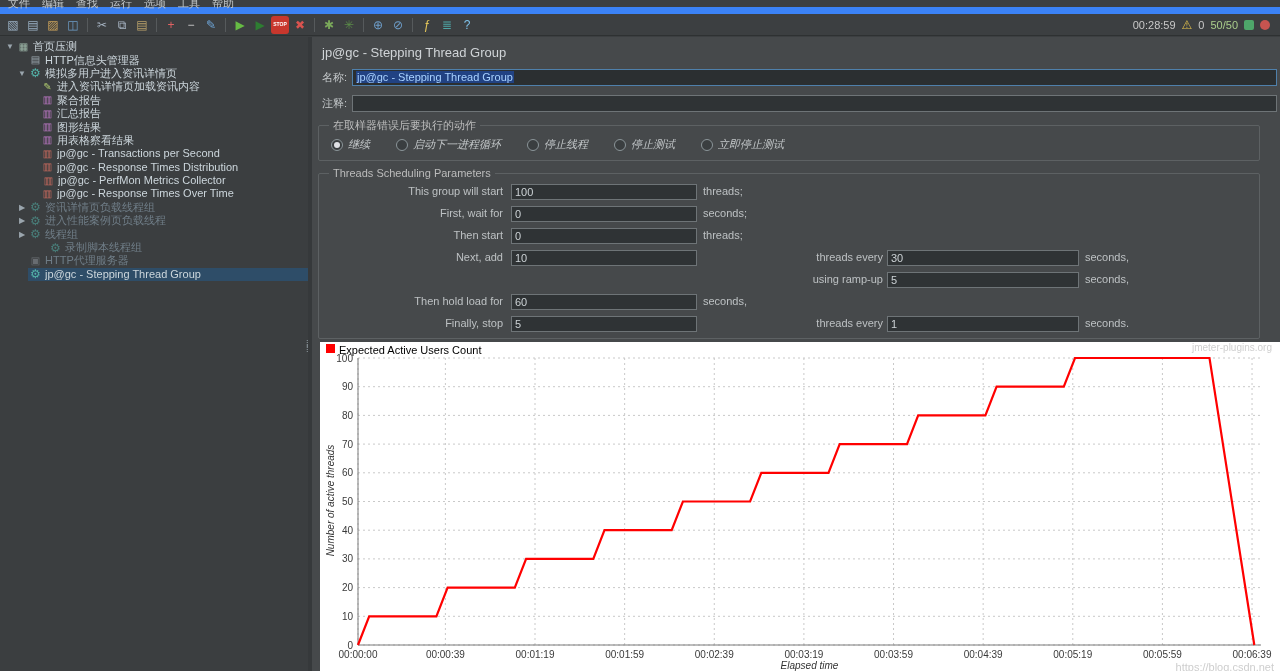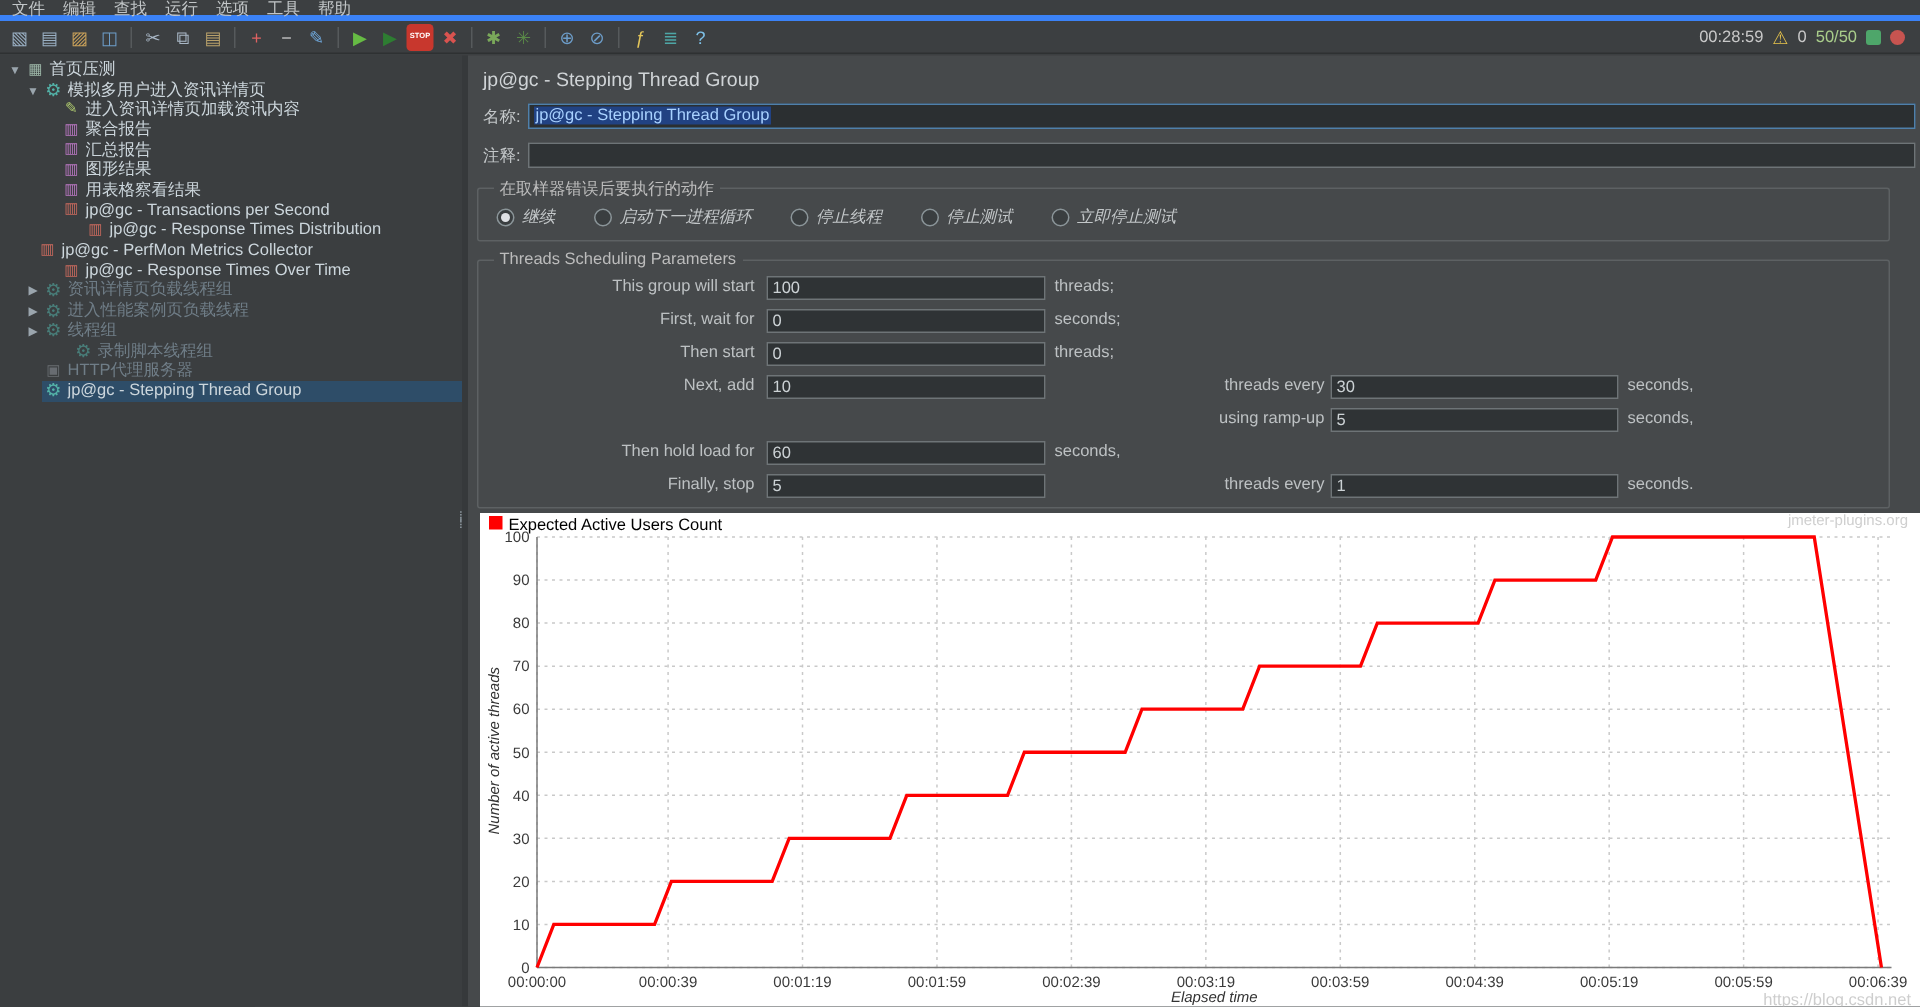--- a/index.html
+++ b/index.html
@@ -6,21 +6,21 @@
   html,body { margin:0; padding:0; }
   body {
     width:1280px; height:671px; overflow:hidden;
     background:#3c3f41; font-family:"Liberation Sans", sans-serif;
     -webkit-font-smoothing:antialiased;
   }
   .app { position:relative; width:1280px; height:671px; }
 
   
   .menubar {
-    height:14px; background:#3c3f41; border-bottom:4px solid #3b82f6;
+    height:14px; background:#3c3f41; border-bottom:7px solid #3b82f6;
     display:flex; align-items:center; padding-left:2px;
   }
   .menu-item { font-size:11px; color:#c2c6c8; padding:0 6px; cursor:default; }
 
   
   .toolbar {
     height:22px; background:#3c3f41; border-bottom:1px solid #2e3132;
     display:flex; align-items:center; padding:0 6px 0 3px;
   }
   .tb-icons { display:flex; align-items:center; }
@@ -181,20 +181,27 @@
 
     <div class="tree" id="tree">
         <div class="tree-row" style="padding-left: 4px;">
           <span class="arrow">▼</span>
           <span class="row-body">
             <span class="ticon test-plan"></span>
             <span class="tlabel">首页压测</span>
           </span>
         </div>
         <div class="tree-row" style="padding-left: 16px;">
+          <span class="arrow"></span>
+          <span class="row-body">
+            <span class="ticon header-manager"></span>
+            <span class="tlabel">HTTP信息头管理器</span>
+          </span>
+        </div>
+        <div class="tree-row" style="padding-left: 16px;">
           <span class="arrow">▼</span>
           <span class="row-body">
             <span class="ticon thread-group"></span>
             <span class="tlabel">模拟多用户进入资讯详情页</span>
           </span>
         </div>
         <div class="tree-row" style="padding-left: 28px;">
           <span class="arrow"></span>
           <span class="row-body">
             <span class="ticon sampler"></span>
@@ -229,28 +236,28 @@
             <span class="tlabel">用表格察看结果</span>
           </span>
         </div>
         <div class="tree-row" style="padding-left: 28px;">
           <span class="arrow"></span>
           <span class="row-body">
             <span class="ticon listener-jpgc"></span>
             <span class="tlabel">jp@gc - Transactions per Second</span>
           </span>
         </div>
-        <div class="tree-row" style="padding-left: 44px;">
+        <div class="tree-row" style="padding-left: 28px;">
           <span class="arrow"></span>
           <span class="row-body">
             <span class="ticon listener-jpgc"></span>
             <span class="tlabel">jp@gc - Response Times Distribution</span>
           </span>
         </div>
-        <div class="tree-row" style="padding-left: 12px;">
+        <div class="tree-row" style="padding-left: 29px;">
           <span class="arrow"></span>
           <span class="row-body">
             <span class="ticon listener-jpgc"></span>
             <span class="tlabel">jp@gc - PerfMon Metrics Collector</span>
           </span>
         </div>
         <div class="tree-row" style="padding-left: 28px;">
           <span class="arrow"></span>
           <span class="row-body">
             <span class="ticon listener-jpgc"></span>

